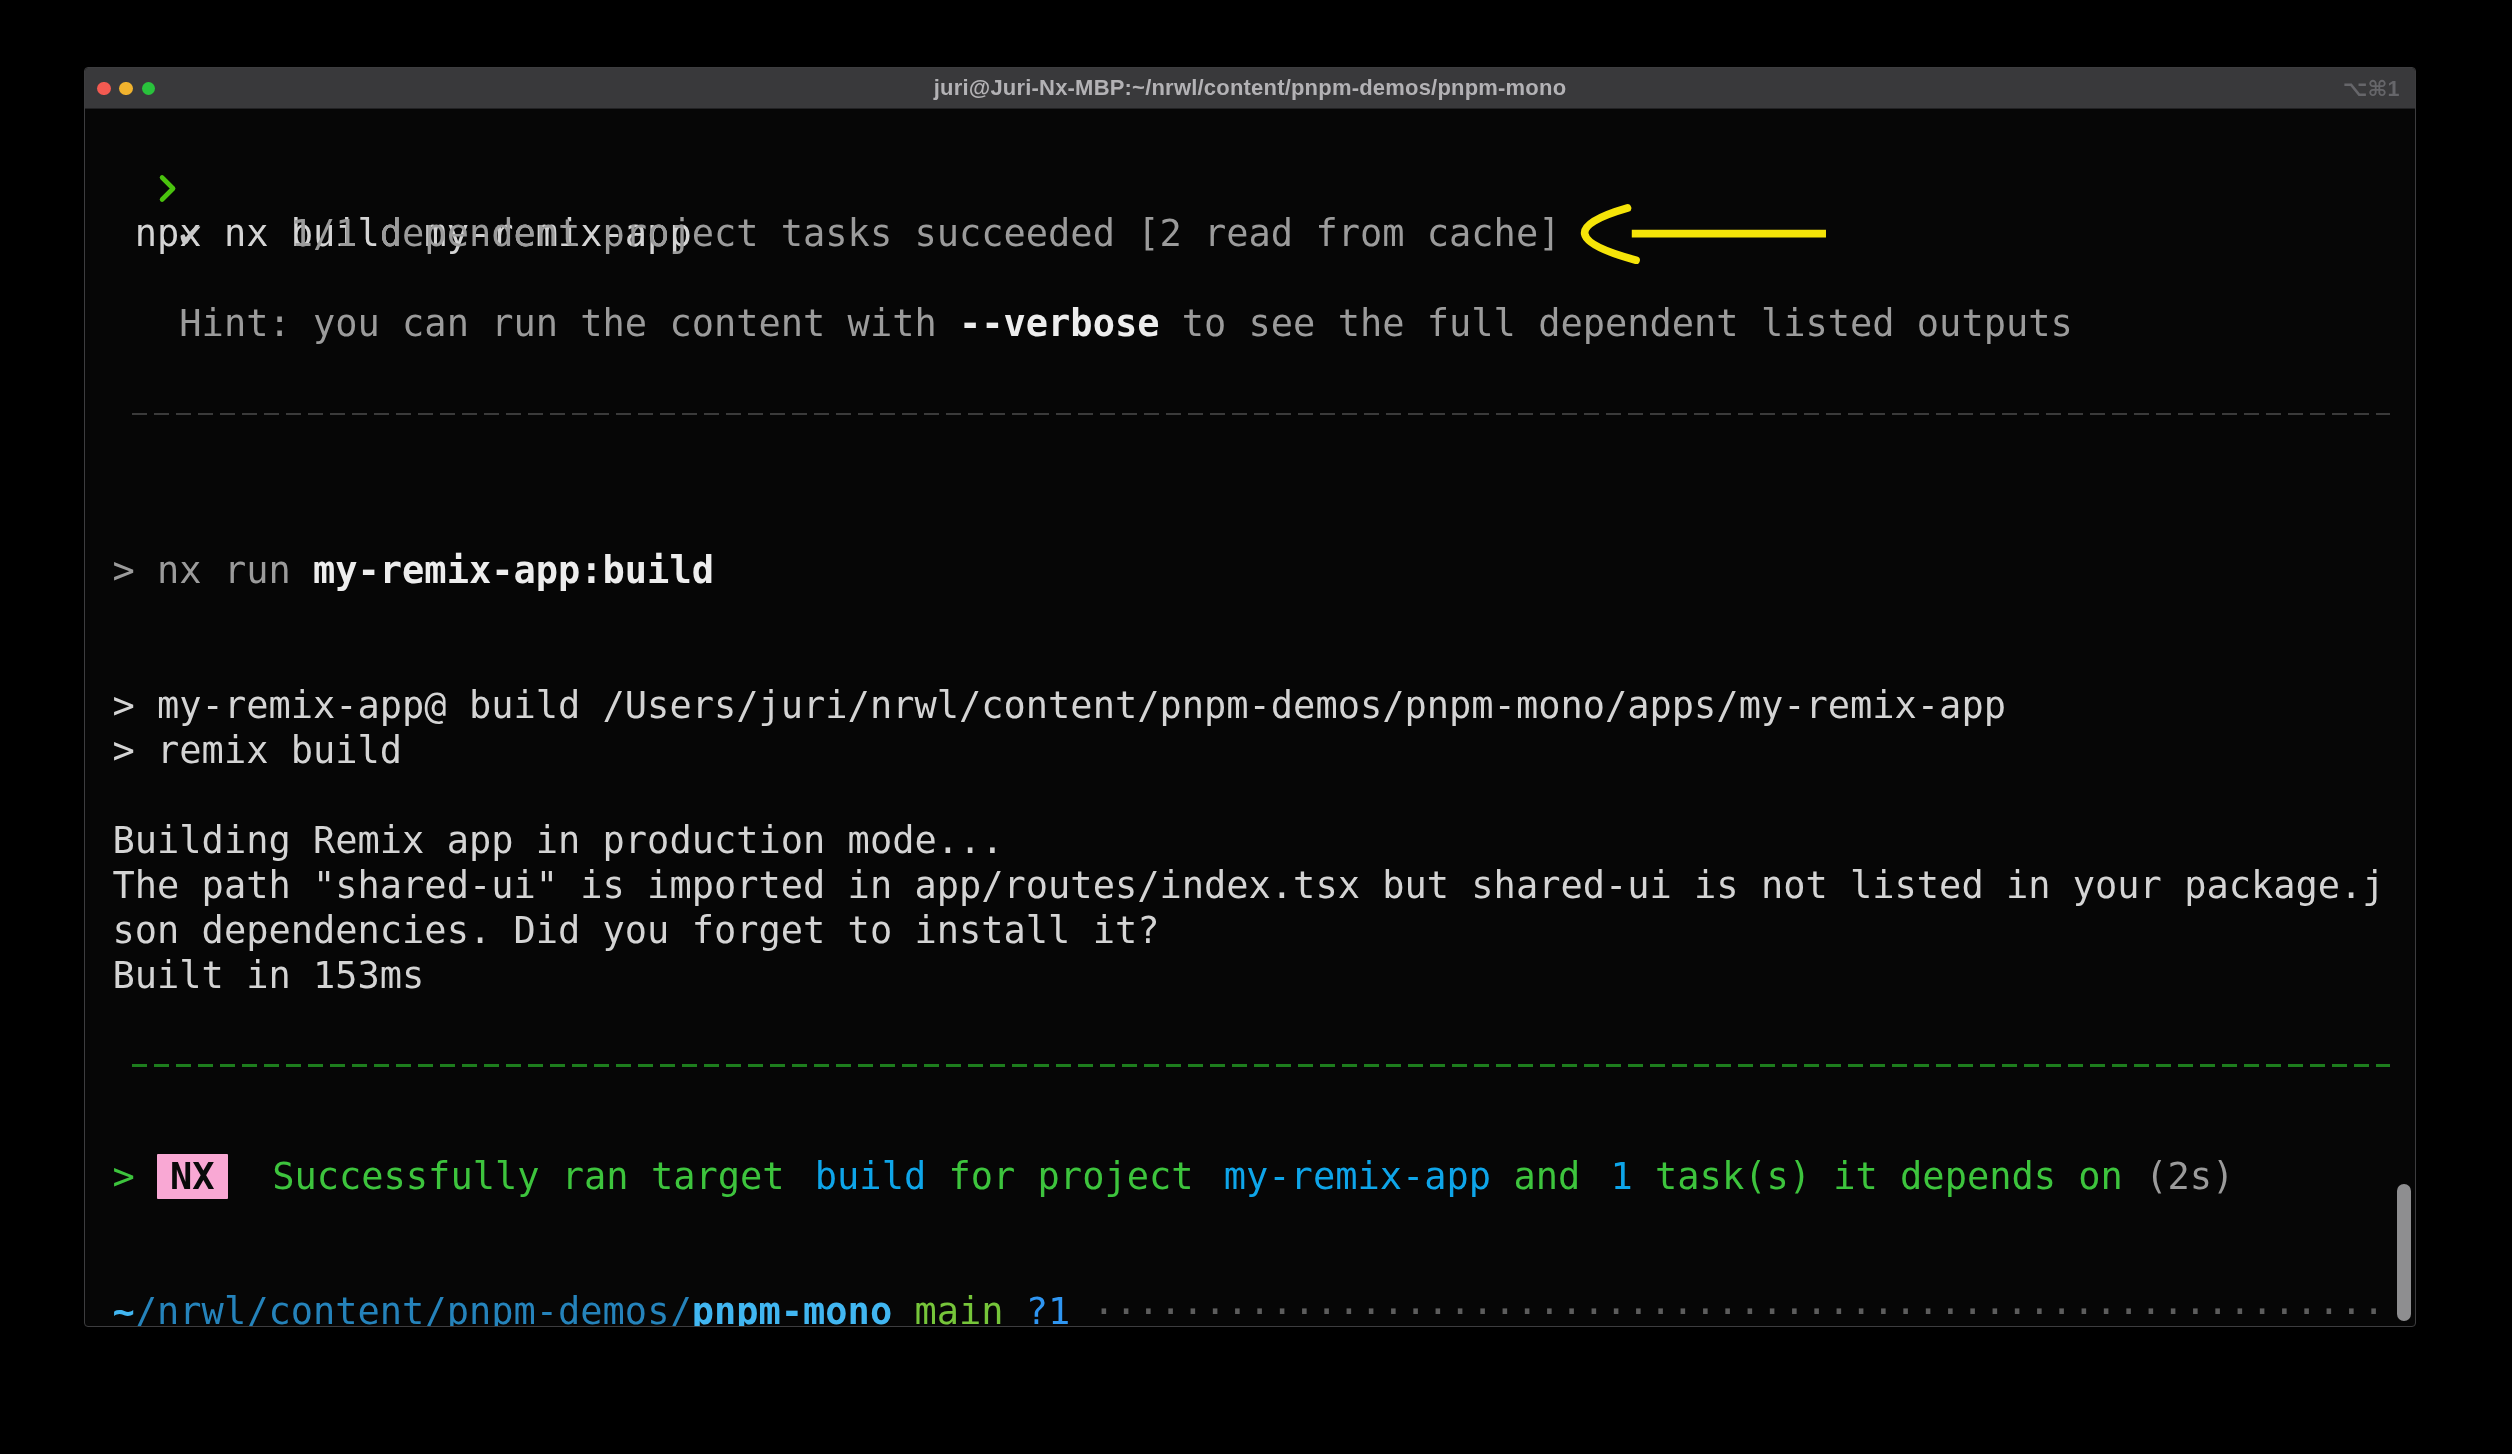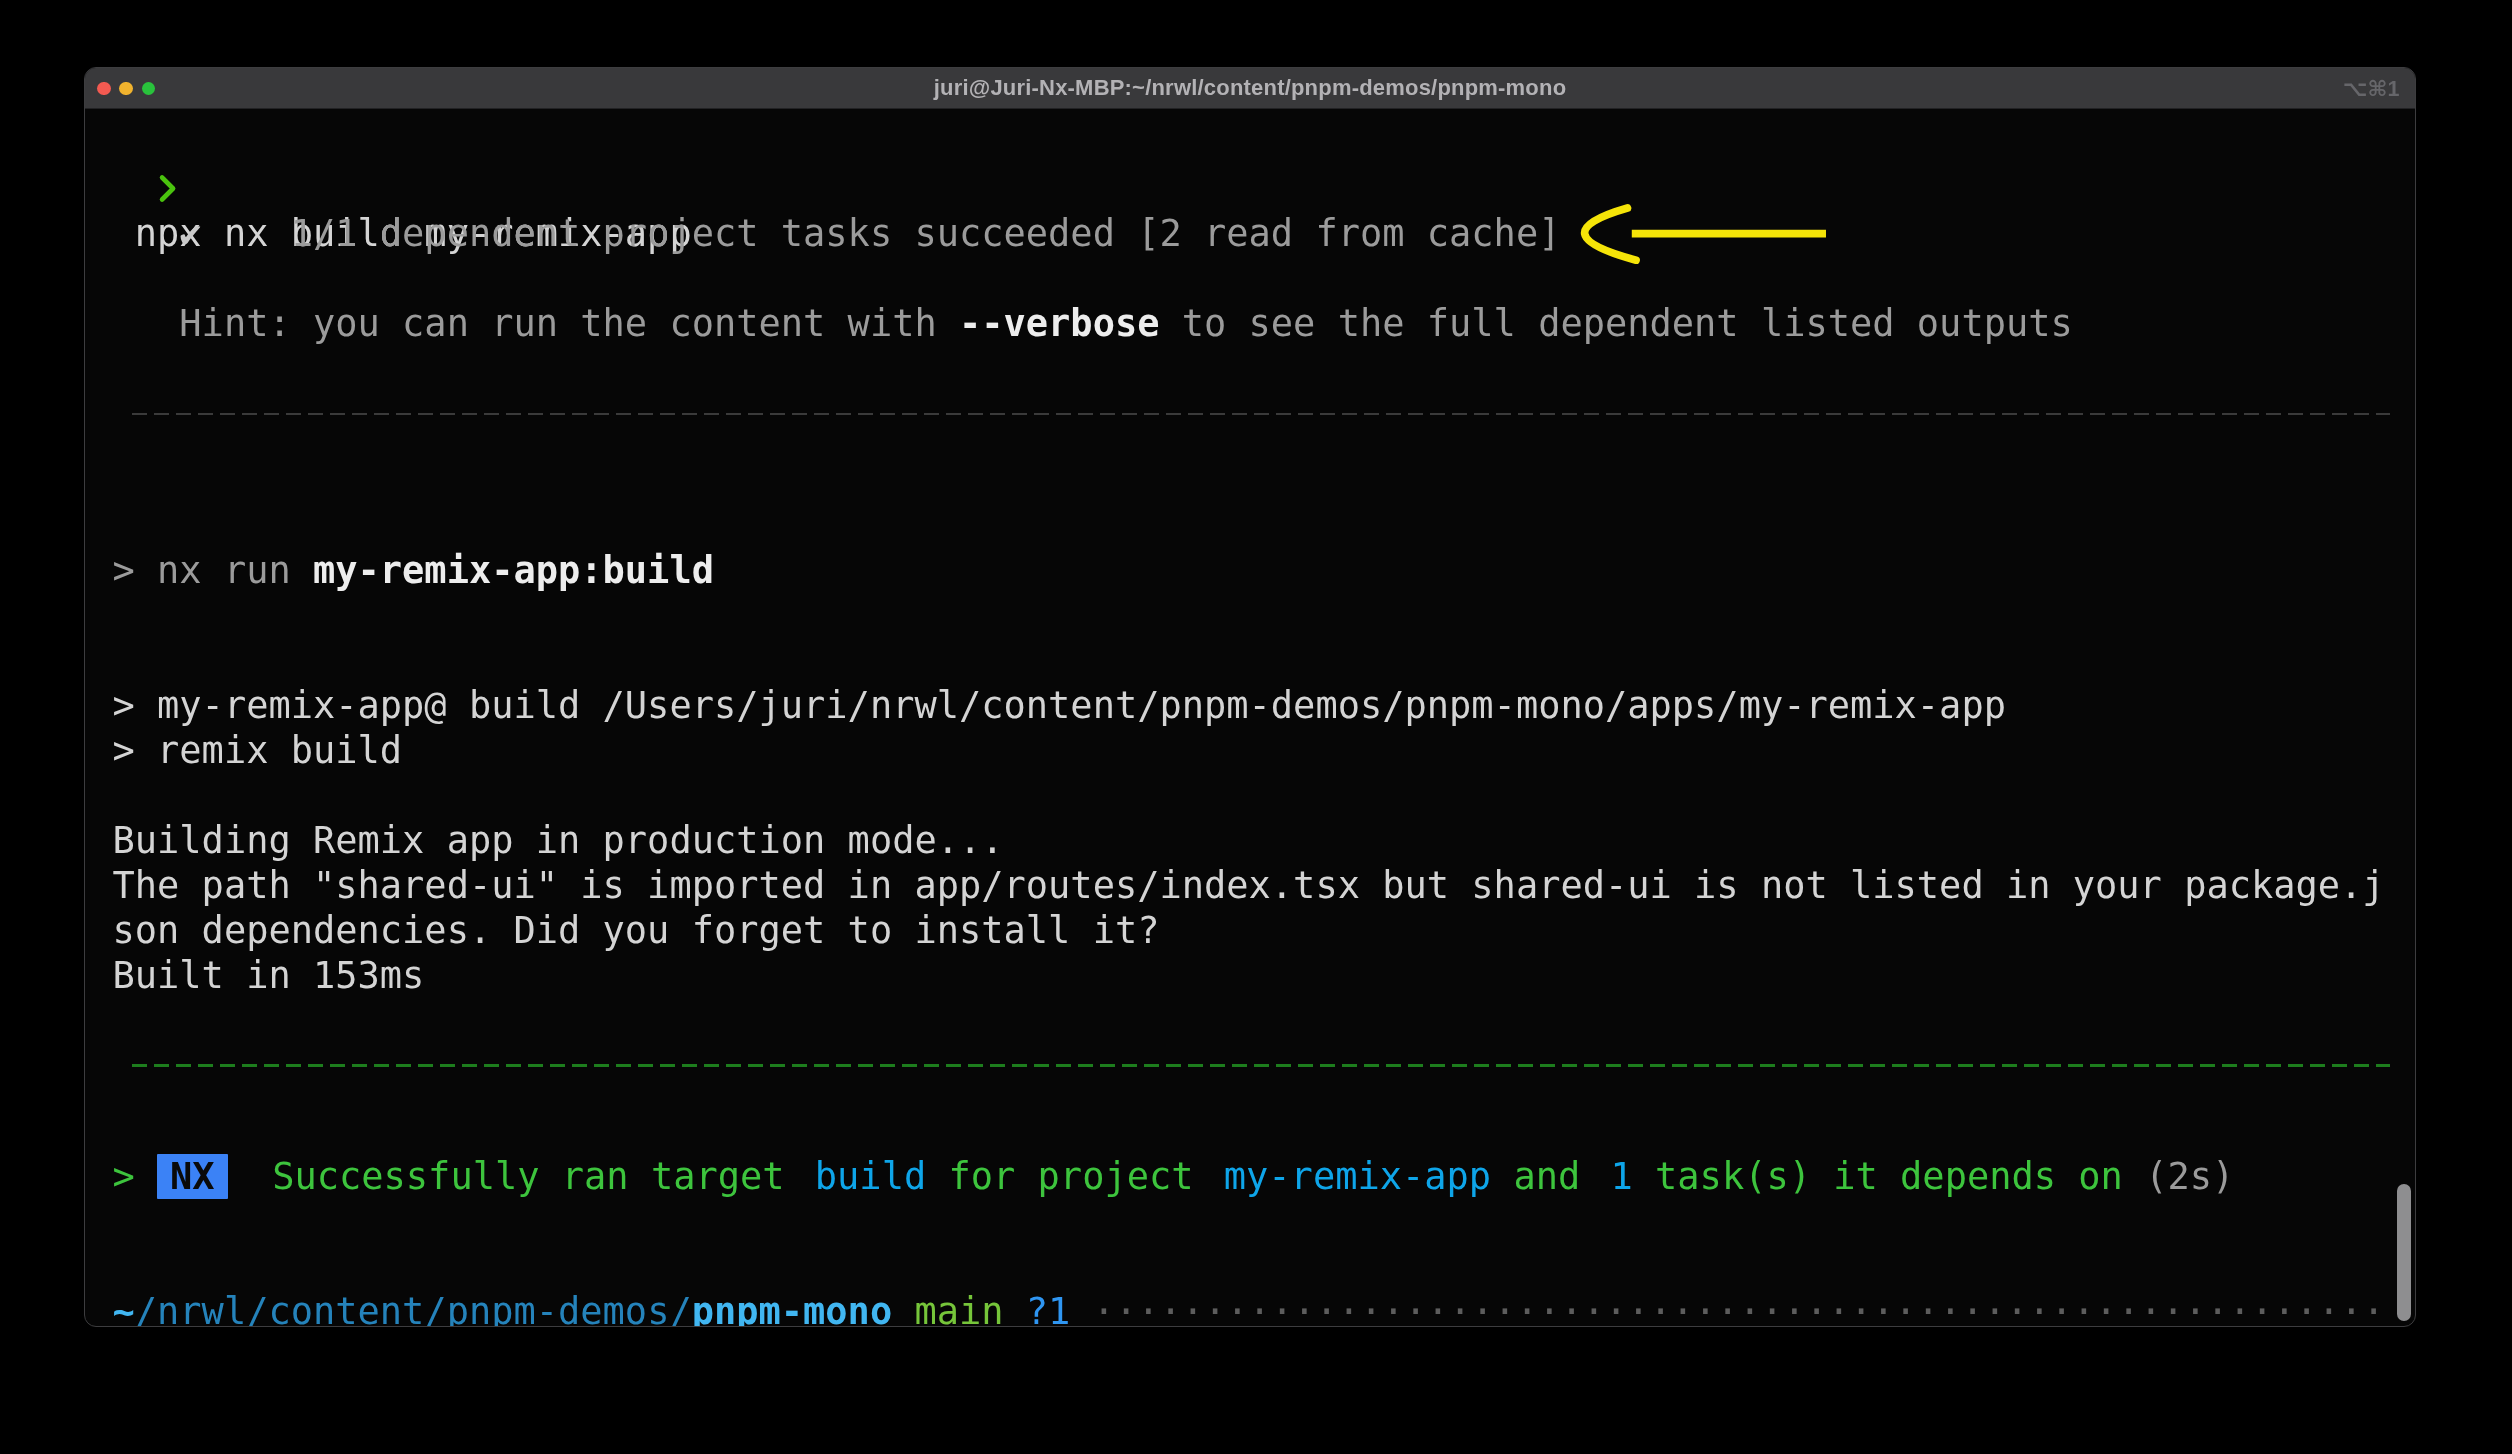--- a/index.html
+++ b/index.html
@@ -1,21 +1,21 @@
 <!DOCTYPE html>
 <html style="font-size:13.7px"><head>
 <meta charset="utf-8">
 <style>
   * { margin:0; padding:0; box-sizing:border-box; }
   html,body { width:2512px; height:1454px; background:#000; overflow:hidden; }
   body { font-family:"DejaVu Sans Mono", monospace; }
 
   .window {
     position:absolute; left:84px; top:67px; width:2332px; height:1260px;
-    background:#060606; border:1.7px solid #3d3d3f; border-radius:12px;
+    background:#060606; border:1.7px solid #3d3d3f; border-radius:4px;
     overflow:hidden;
   }
   .titlebar {
     position:relative; height:41px; background:#39393b;
     border-bottom:0.9px solid #222224;
     display:flex; align-items:center; justify-content:center;
   }
   .traffic-lights {
     position:absolute; left:12px; top:0; height:41px;
     display:flex; align-items:center; gap:8.6px;
@@ -47,21 +47,21 @@
   .s-bright      { color:#ededed; font-weight:bold; }
   .s-green       { color:#3dc43d; }
   .s-green-bold  { color:#0ea5e9; font-weight:normal;margin-left:8px; }
   .s-path        { color:#2583bb; }
   .s-path-bright { color:#41b6f1; font-weight:bold; }
   .s-git-branch  { color:#76c53a;text-align:center; }
   .s-git-status  { color:#2f96f2; }
   .s-dots        { color:#5d5d5d; letter-spacing:0; }
 
   .nx-badge {
-    background:#3b82f6; color:#0a0a0a; font-weight:bold;
+    background:#f9a8d4; color:#0a0a0a; font-weight:bold;
     padding:0.9px 13px; border-radius:0.9px;text-align:center;
   }
 
   .rule { height:2.6px; margin-top:21.5px; margin-left:19px; width:2258px; }
   .rule-gray  { background:repeating-linear-gradient(to right,#3a3a3a 0 14.6px,transparent 14.6px 22px); }
   .rule-green { background:repeating-linear-gradient(to right,#1d7d1d 0 14.6px,transparent 14.6px 22px); }
 
   .chevron { display:inline-block; vertical-align:top; }
 
   .annotation-arrow {

